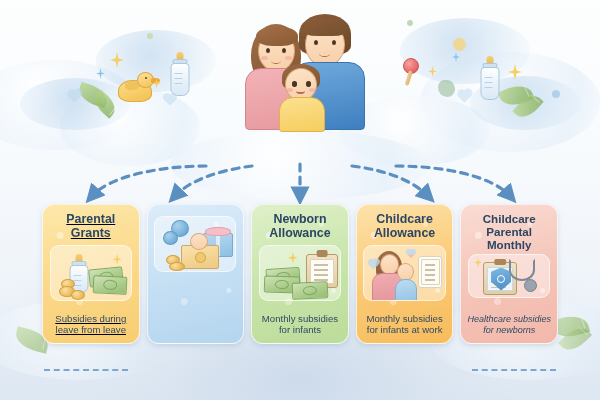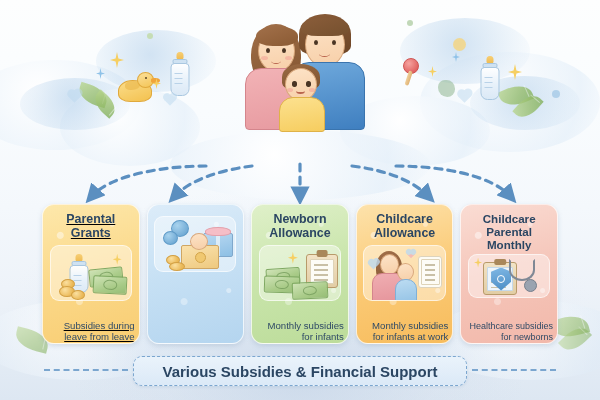--- a/index.html
+++ b/index.html
@@ -179,23 +179,23 @@
     position: relative; z-index: 2;
     margin-top: 4px;
     width: 86%; height: 56px;
     border-radius: 9px;
     background: rgba(255,255,255,.42);
     border: 1px solid rgba(255,255,255,.6);
     overflow: hidden;
   }
   .card .desc {
     position: relative; z-index: 2;
-    margin-top: auto; 
+    margin-top: auto; margin-bottom: 7px;
     font-size: 9.6px; line-height: 11.6px; color: #2f4a66;
-    text-align: right; padding: 0 4px; width: 100%;
+    text-align: center; padding: 0 4px; width: 100%;
   }
   .card .tex {
     position: absolute; inset: 0; z-index: 1; opacity: .5;
     background-image:
       radial-gradient(circle at 18% 22%, rgba(255,255,255,.9) 0 3px, rgba(255,255,255,0) 4px),
       radial-gradient(circle at 72% 14%, rgba(255,255,255,.8) 0 2px, rgba(255,255,255,0) 3px),
       radial-gradient(circle at 38% 70%, rgba(255,255,255,.7) 0 3px, rgba(255,255,255,0) 4px),
       radial-gradient(circle at 85% 62%, rgba(255,255,255,.8) 0 2px, rgba(255,255,255,0) 3px);
   }
 
@@ -482,27 +482,24 @@
           <div class="grip" style="top:-4px;height:6px;"></div>
           <div class="paper" style="background:#eef5fb;border-color:#c6d9ea;"></div>
           <div class="shield" style="left:7px;top:5px;width:20px;height:23px;">
             <div style="position:absolute;left:6px;top:7px;width:8px;height:8px;border:1.4px solid #fff;border-radius:50%;"></div>
           </div>
         </div>
         <div class="stetho-tube" style="left:40px;top:4px;width:26px;height:22px;"></div>
         <div class="stetho-bell" style="left:55px;top:24px;width:13px;height:13px;"></div>
         <div class="sparkle" style="left:5px;top:3px;width:8px;height:10px;"></div>
       </div>
-      <div class="desc" style="font-size:9px;line-height:11px;">
+      <div class="desc" style="font-size:9px;line-height:11px;font-style:italic;">
         <span>Healthcare subsidies</span><br>
         <span>for newborns</span>
       </div>
     </div>
 
   </div>
 
   <div class="bdash l"></div>
   <div class="bdash r"></div>
-  <div id="bottom">
-    <span class="txt">Various Subsidies &amp; Financial Support</span>
-  </div>
 
 </div>
 
 </body></html>

